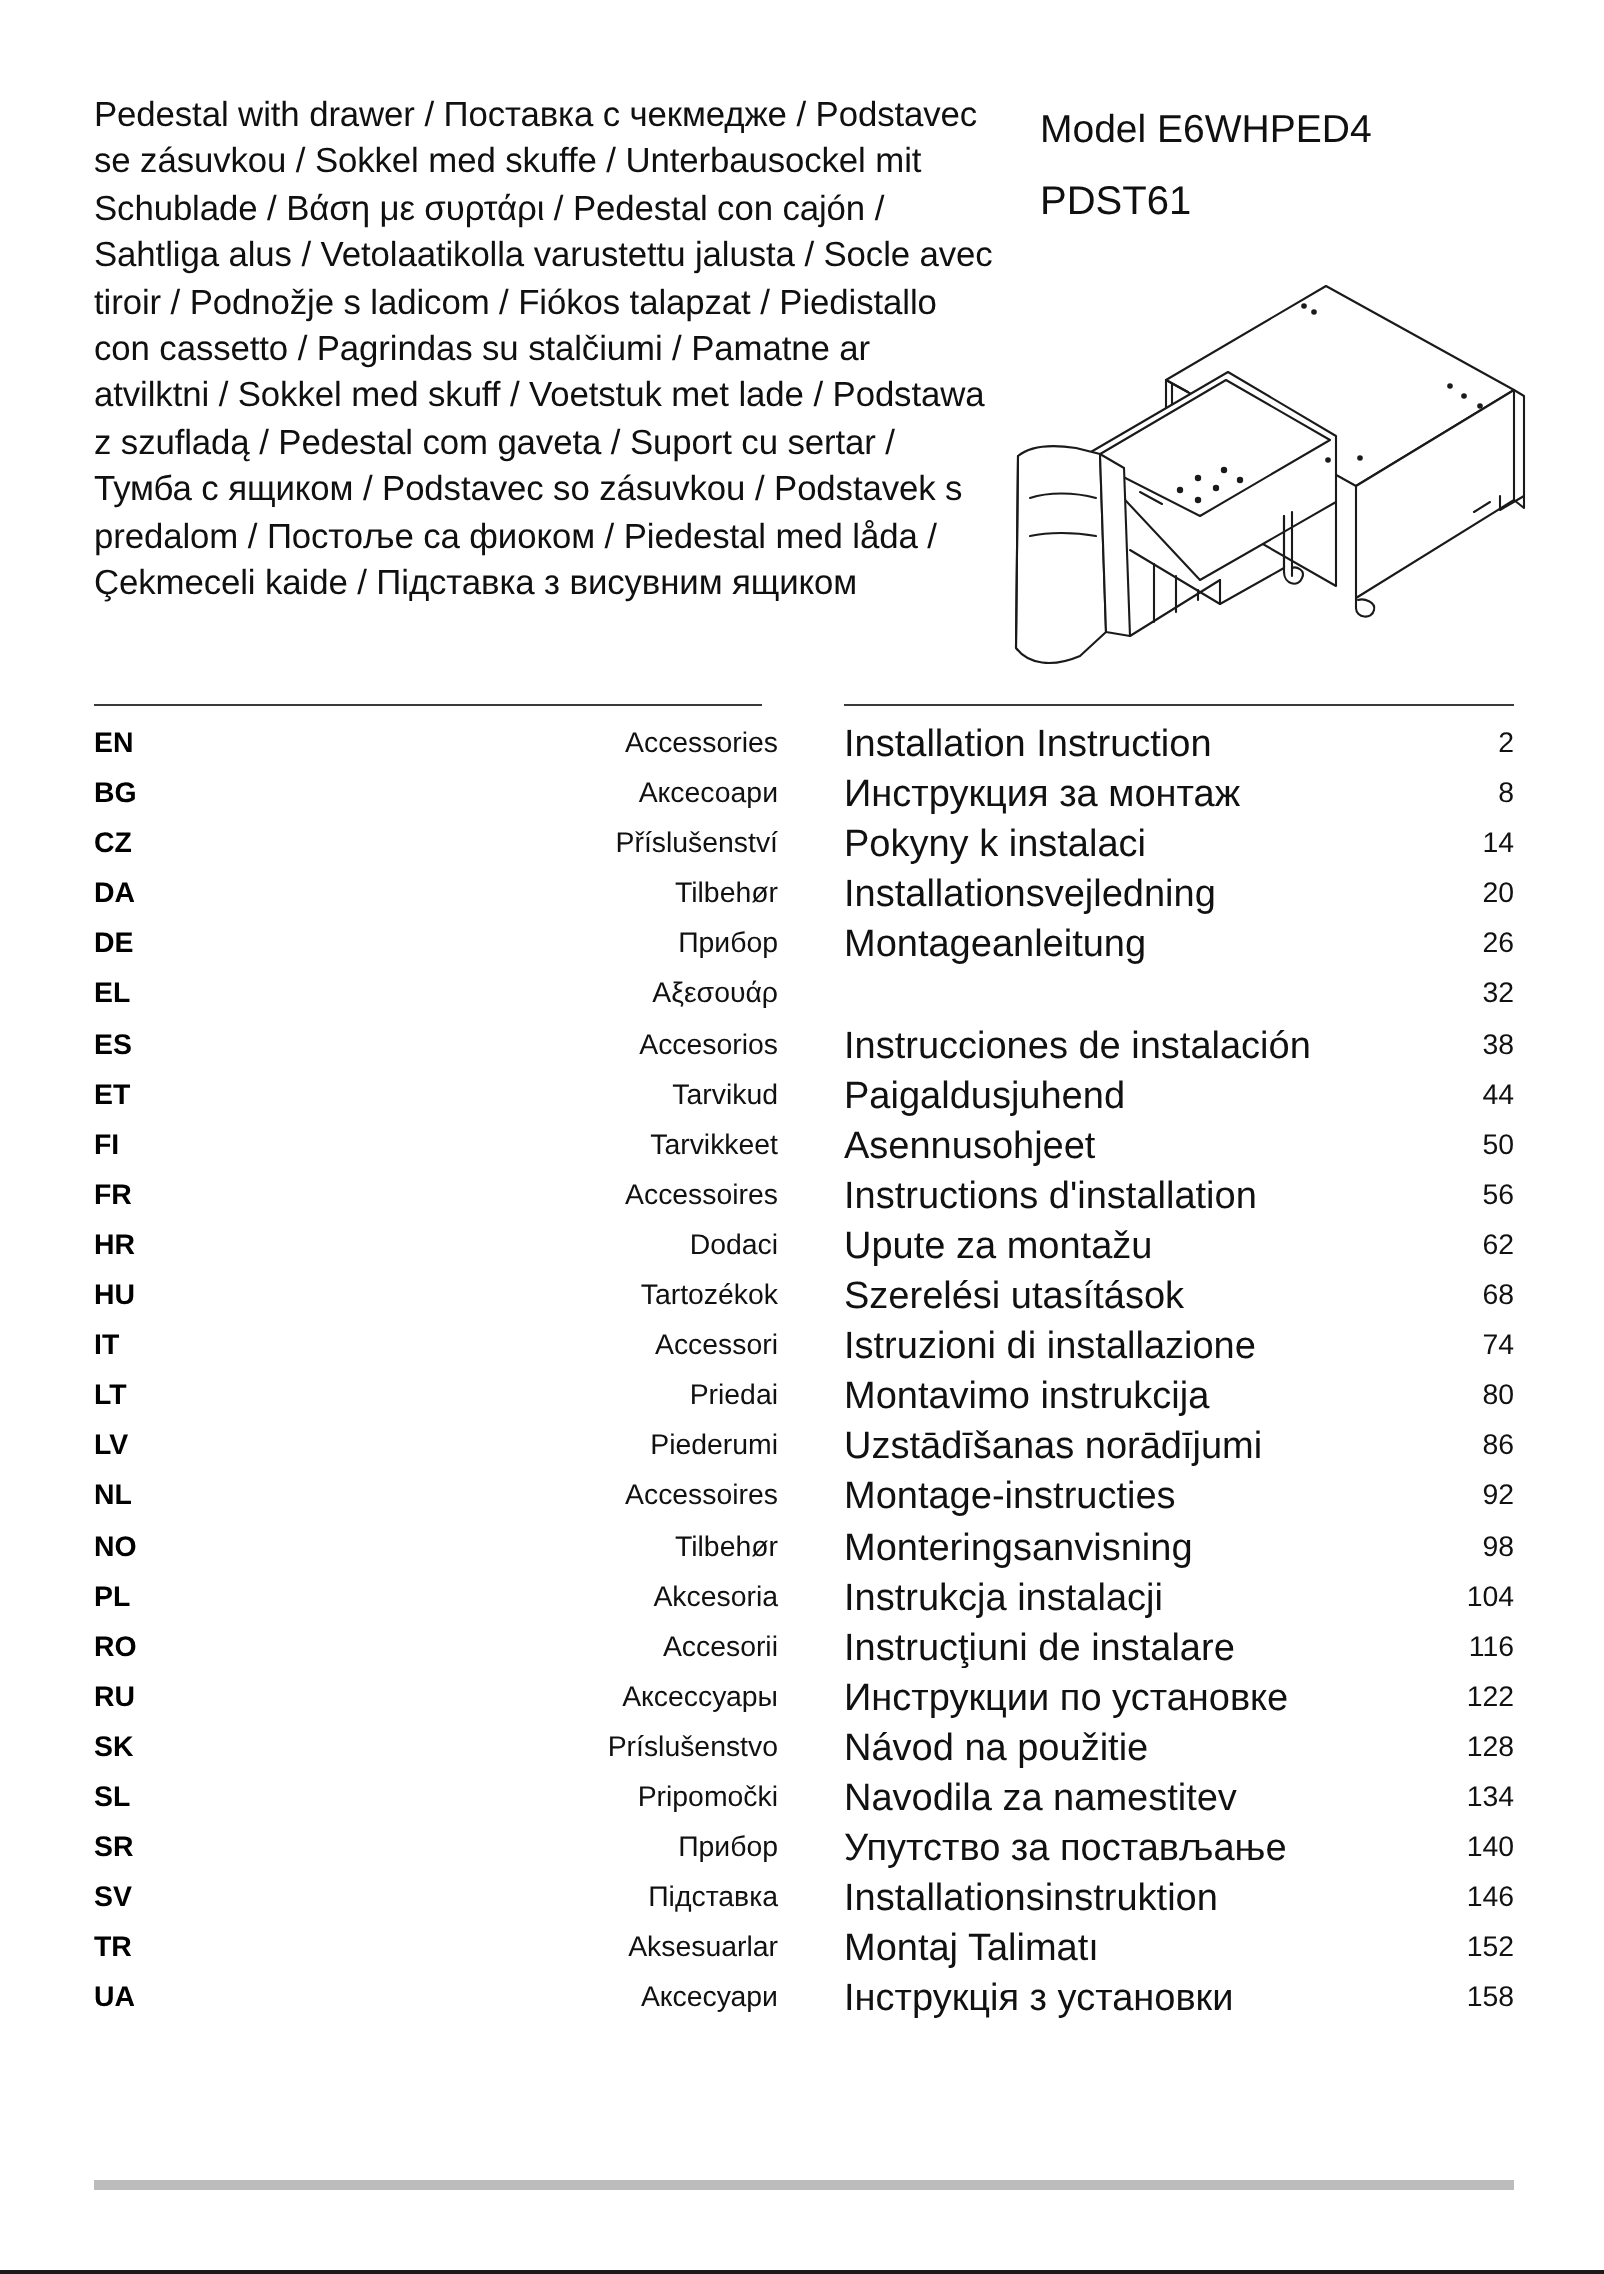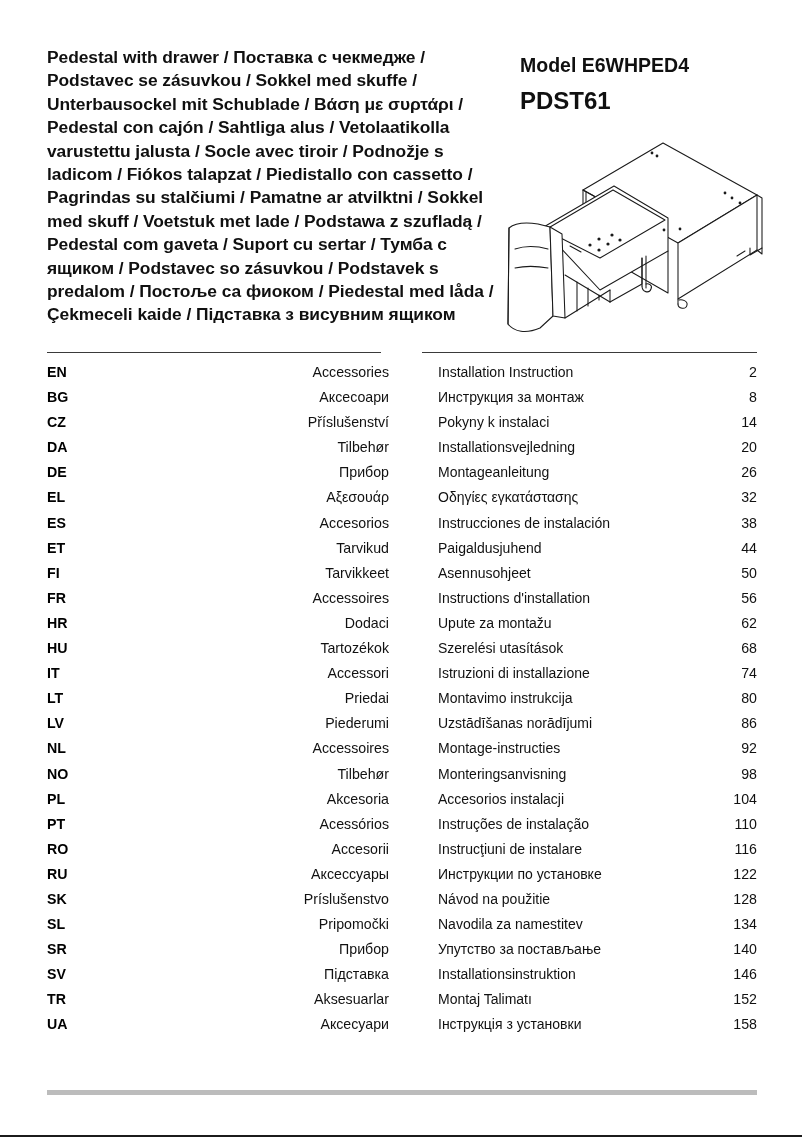--- a/index.html
+++ b/index.html
@@ -16,21 +16,20 @@
     overflow: hidden;
   }
 
   
   #header {
     position: absolute;
     left: 0;
     top: 0;
     width: 802px;
     height: 340px;
-    font-weight: bold;
   }
 
   #title-block {
     position: absolute;
     left: 47px;
     top: 46px;
     width: 450px;
     font-size: 17.4px;
     line-height: 23.4px;
     letter-spacing: -0.05px;
@@ -44,21 +43,21 @@
     width: 262px;
     text-align: left;
   }
   #model-line-1 {
     font-size: 19.5px;
     line-height: 26px;
     color: #101010;
     white-space: nowrap;
   }
   #model-line-2 {
-    font-size: 24px;
+    font-size: 20px;
     line-height: 26px;
     margin-top: 10px;
     color: #101010;
     white-space: nowrap;
   }
 
   #product-illustration {
     position: absolute;
     left: 482px;
     top: 138px;
@@ -114,24 +113,23 @@
     font-size: 14.2px;
     line-height: 21px;
     color: #111;
     text-align: right;
   }
   .cell-instruction {
     position: absolute;
     left: 422px;
     top: 0;
     width: 278px;
-    font-size: 14px;
+    font-size: 19px;
     line-height: 21px;
     color: #111;
-    margin-left: 16px;
   }
   .cell-page {
     position: absolute;
     left: 690px;
     top: 0;
     width: 67px;
     text-align: right;
     font-size: 14.2px;
     line-height: 21px;
     color: #111;
@@ -267,21 +265,20 @@
       </div>
       <div class="lang-row">
         <div class="cell-code">DE</div>
         <div class="cell-accessories">Прибор</div>
         <div class="cell-instruction">Montageanleitung</div>
         <div class="cell-page">26</div>
       </div>
       <div class="lang-row">
         <div class="cell-code">EL</div>
         <div class="cell-accessories">Αξεσουάρ</div>
-        <div class="cell-instruction">Οδηγίες εγκατάστασης</div>
         <div class="cell-page">32</div>
       </div>
       <div class="lang-row">
         <div class="cell-code">ES</div>
         <div class="cell-accessories">Accesorios</div>
         <div class="cell-instruction">Instrucciones de instalación</div>
         <div class="cell-page">38</div>
       </div>
       <div class="lang-row">
         <div class="cell-code">ET</div>
@@ -339,28 +336,22 @@
       </div>
       <div class="lang-row">
         <div class="cell-code">NO</div>
         <div class="cell-accessories">Tilbehør</div>
         <div class="cell-instruction">Monteringsanvisning</div>
         <div class="cell-page">98</div>
       </div>
       <div class="lang-row">
         <div class="cell-code">PL</div>
         <div class="cell-accessories">Akcesoria</div>
-        <div class="cell-instruction">Accesorios instalacji</div>
+        <div class="cell-instruction">Instrukcja instalacji</div>
         <div class="cell-page">104</div>
-      </div>
-      <div class="lang-row">
-        <div class="cell-code">PT</div>
-        <div class="cell-accessories">Acessórios</div>
-        <div class="cell-instruction">Instruções de instalação</div>
-        <div class="cell-page">110</div>
       </div>
       <div class="lang-row">
         <div class="cell-code">RO</div>
         <div class="cell-accessories">Accesorii</div>
         <div class="cell-instruction">Instrucţiuni de instalare</div>
         <div class="cell-page">116</div>
       </div>
       <div class="lang-row">
         <div class="cell-code">RU</div>
         <div class="cell-accessories">Аксессуары</div>

